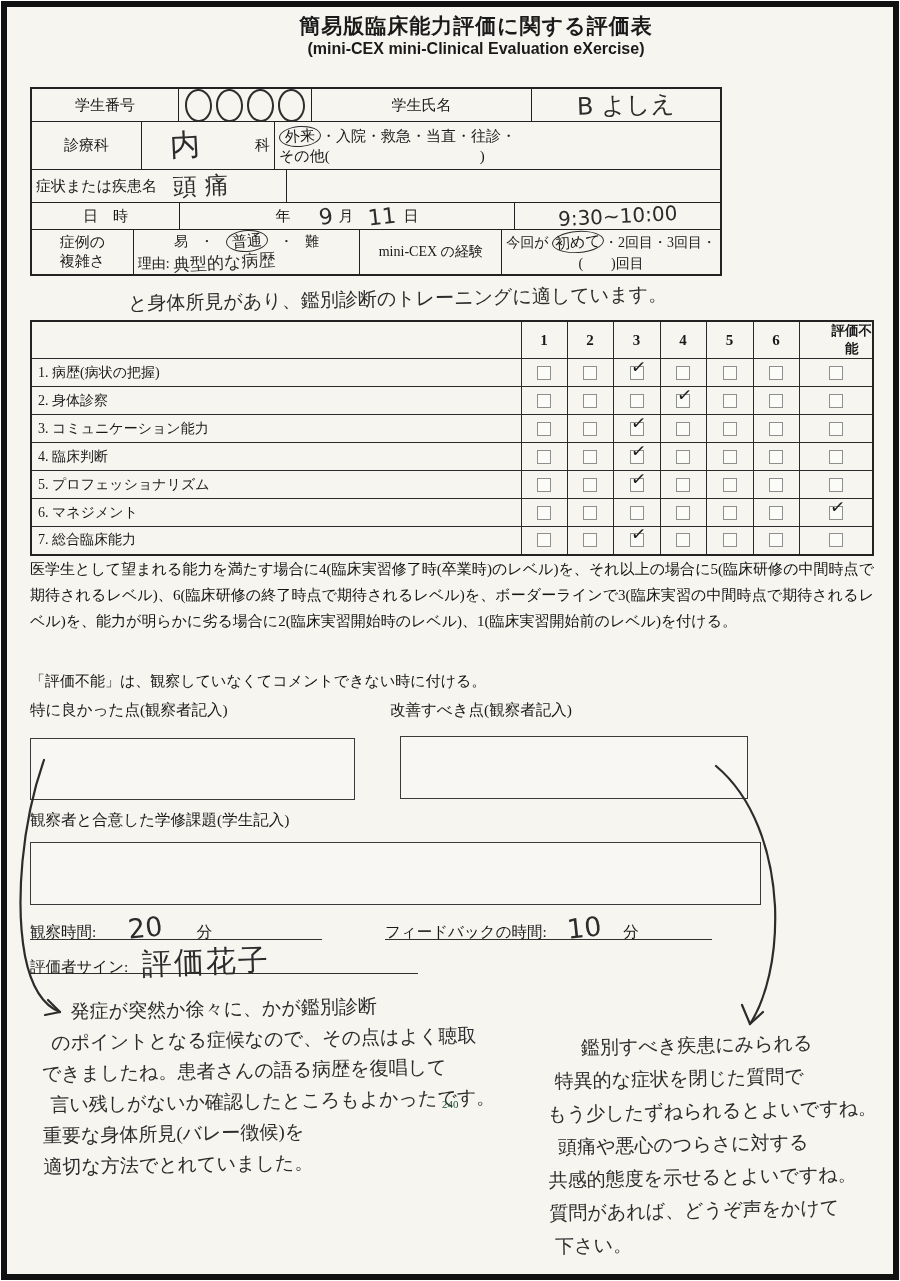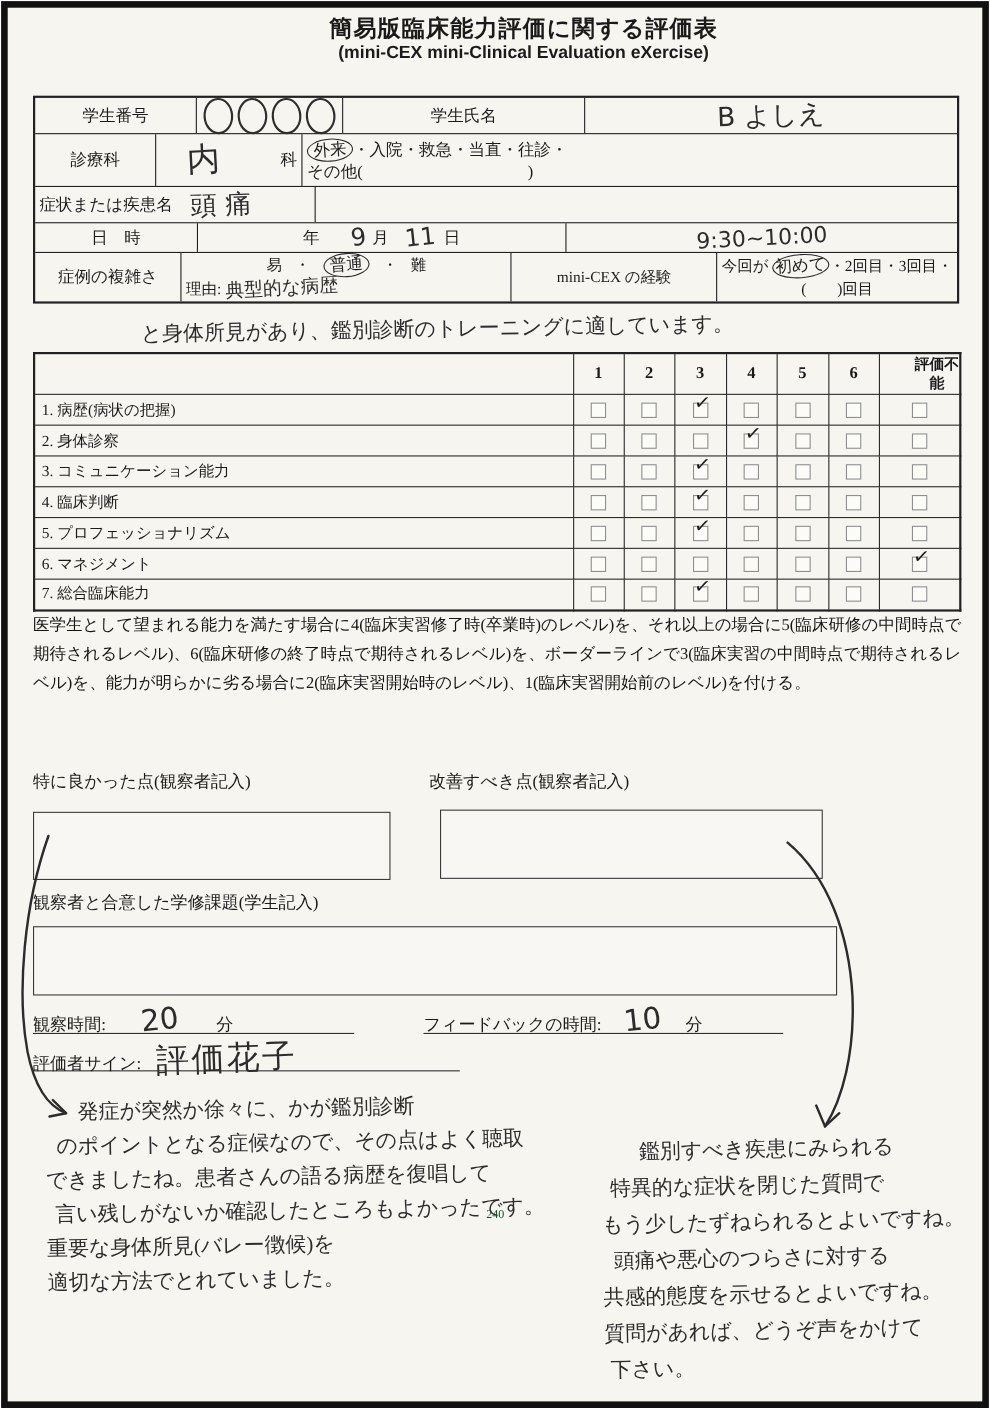--- a/index.html
+++ b/index.html
@@ -6,21 +6,21 @@
   #paper{position:relative;width:900px;height:1281px;background:#ffffff;overflow:hidden;
          font-family:"Liberation Serif","DejaVu Serif",serif;color:#1a1a1a;}
   #frame{position:absolute;left:1px;top:1px;right:1px;bottom:1px;border:6px solid #111111;
          background:#f6f5f0;box-sizing:border-box;}
   .abs{position:absolute;}
   .center{text-align:center;width:100%;padding-left:26px;}
   .title1{top:12px;font-family:"Liberation Sans","DejaVu Sans",sans-serif;font-weight:bold;font-size:21px;letter-spacing:1px;}
   .title2{top:40px;font-family:Liberation Sans, sans-serif;font-weight:bold;font-size:16px;}
 
   
-  #itable{left:30px;top:87px;width:842px;border:2px solid #222;box-sizing:border-box;background:transparent;}
+  #itable{left:30px;top:87px;width:692px;border:2px solid #222;box-sizing:border-box;background:transparent;}
   .irow{display:flex;border-bottom:1px solid #222;box-sizing:border-box;}
   .irow:last-child{border-bottom:none;}
   .icell{border-right:1px solid #222;box-sizing:border-box;padding:2px 4px;font-size:15px;
          display:flex;align-items:center;justify-content:center;position:relative;}
   .icell:last-child{border-right:none;}
   .icell.left{justify-content:flex-start;}
   .lbl{font-size:15px;}
   .small{font-size:14px;}
 
   .hw{font-family:"DejaVu Sans",sans-serif;color:#2c2c2c;}
@@ -120,21 +120,21 @@
         <span class="lbl">月</span>
         <span class="hw" style="font-size:22px;margin:0 8px 0 14px;transform:rotate(-6deg)">11</span>
         <span class="lbl">日</span>
       </div>
       <div class="icell" style="flex:1">
           <span class="hw" style="font-size:20px;transform:rotate(-3deg);white-space:nowrap">9:30~10:00</span>
         </div>
     </div>
 
     <div class="irow" style="height:44px">
-      <div class="icell" style="width:148px;flex-direction:row;line-height:19px">
+      <div class="icell" style="width:148px;flex-direction:column;line-height:19px">
         <span class="lbl">症例の</span>
         <span class="lbl">複雑さ</span>
       </div>
       <div class="icell left" style="width:335px;flex-direction:column;align-items:flex-start;justify-content:center;line-height:20px">
         <div style="width:100%;text-align:center">
           <span class="small">易</span>
           <span class="small" style="margin:0 8px">・</span>
           <span class="circled">普通</span>
           <span class="small" style="margin:0 8px">・</span>
           <span class="small">難</span>
@@ -364,20 +364,21 @@
             <div class="cbox"></div>
           </td>
           <td>
             <div class="cbox"></div>
           </td>
         </tr>
       </tbody>
   </table>
 
   <div class="abs para" style="left:30px;top:556px;width:844px">医学生として望まれる能力を満たす場合に4(臨床実習修了時(卒業時)のレベル)を、それ以上の場合に5(臨床研修の中間時点で期待されるレベル)、6(臨床研修の終了時点で期待されるレベル)を、ボーダーラインで3(臨床実習の中間時点で期待されるレベル)を、能力が明らかに劣る場合に2(臨床実習開始時のレベル)、1(臨床実習開始前のレベル)を付ける。</div>
+  <div class="abs para" style="left:30px;top:668px;width:844px">「評価不能」は、観察していなくてコメントできない時に付ける。</div>
 
   <div class="abs seclabel" style="left:30px;top:700px">特に良かった点(観察者記入)</div>
   <div class="abs seclabel" style="left:390px;top:700px">改善すべき点(観察者記入)</div>
   <div class="abs cmtbox" style="left:30px;top:738px;width:325px;height:62px"></div>
   <div class="abs cmtbox" style="left:400px;top:736px;width:348px;height:63px"></div>
 
   <div class="abs seclabel" style="left:30px;top:810px">観察者と合意した学修課題(学生記入)</div>
   <div class="abs cmtbox" style="left:30px;top:842px;width:731px;height:63px"></div>
 
   <div class="abs underseg" style="left:30px;top:912px;width:292px;height:27px">

